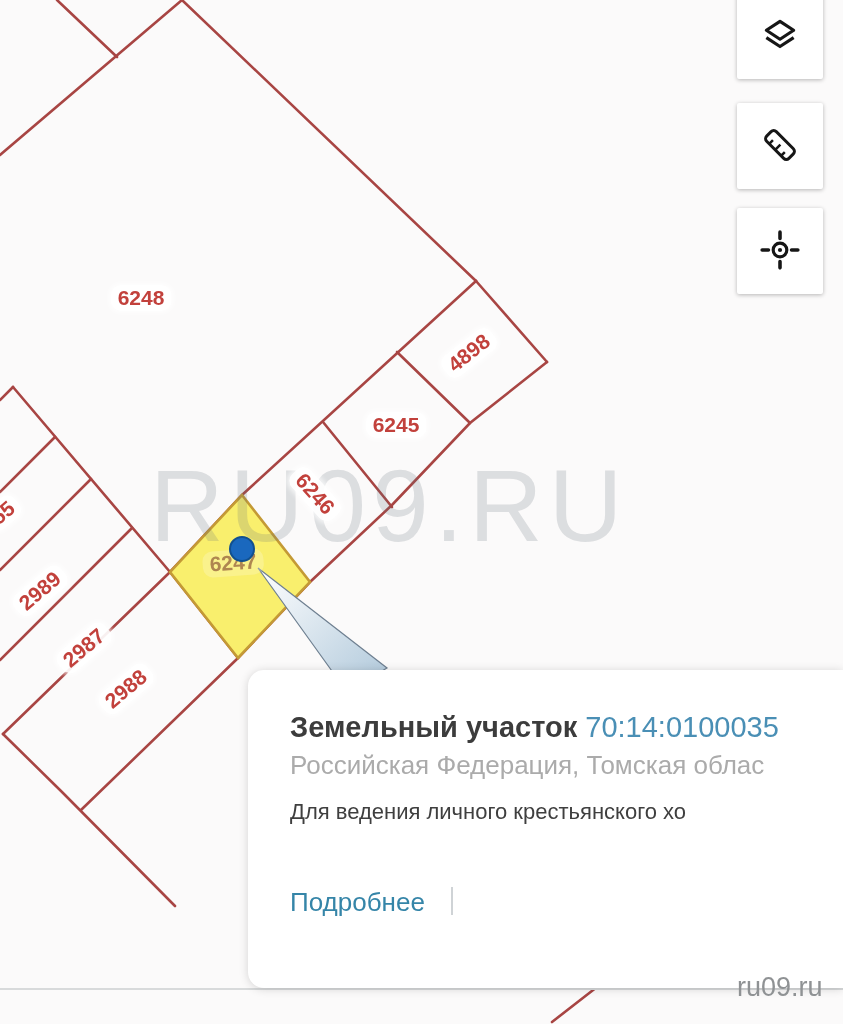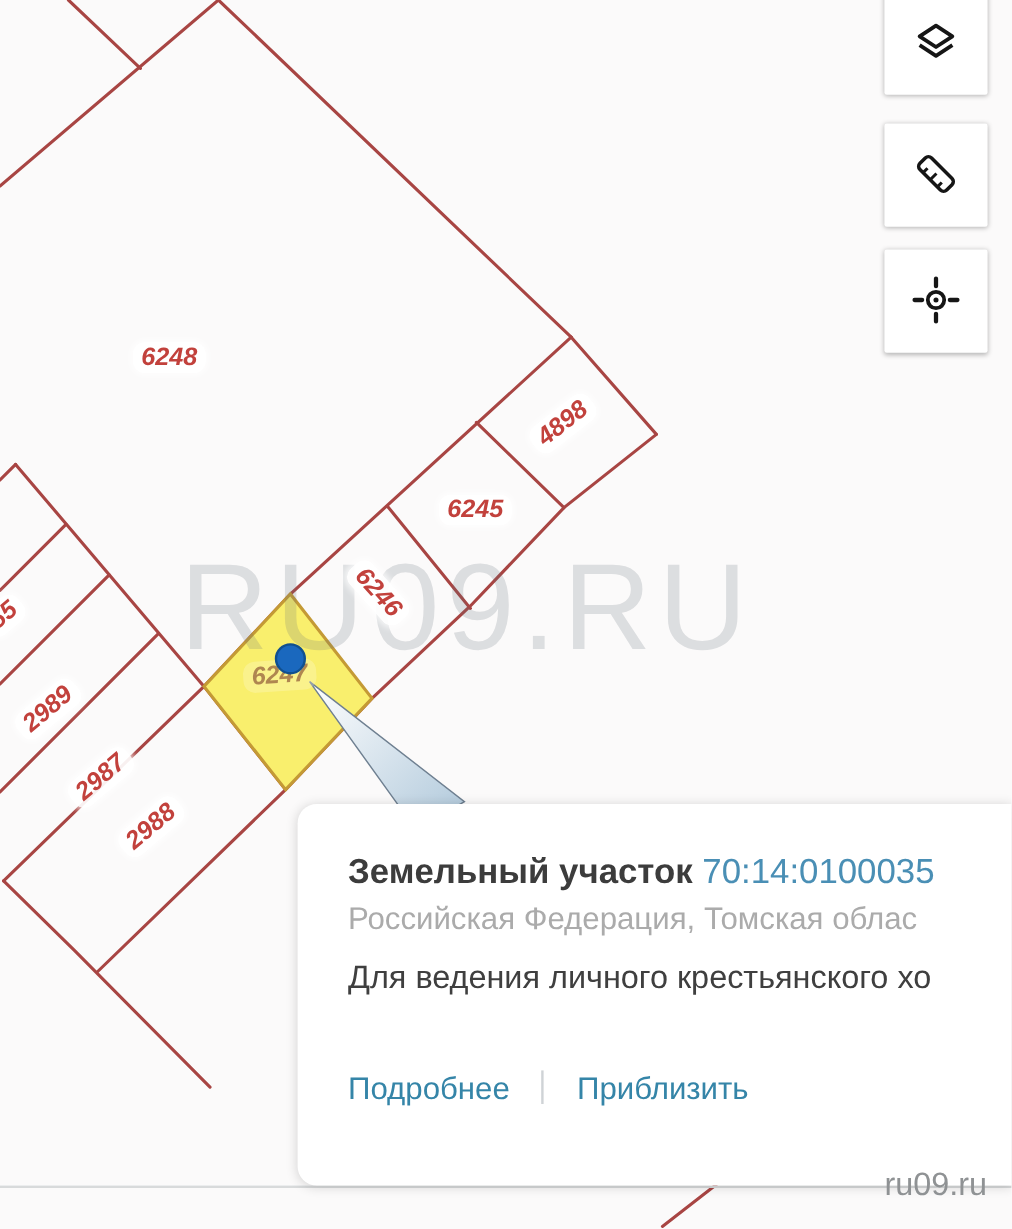--- a/index.html
+++ b/index.html
@@ -9,21 +9,21 @@
     font-family:"Liberation Sans","DejaVu Sans",sans-serif;
   }
   
   #map-svg{position:absolute;left:0;top:0;z-index:1;}
   #watermark{
     position:absolute;left:150px;top:448px;z-index:2;
     font-size:102px;font-weight:400;letter-spacing:6px;
     color:rgba(100,110,122,0.20);white-space:nowrap;
     pointer-events:none;
   }
-  #parcel-labels{position:absolute;left:0;top:0;width:843px;height:888px;z-index:3;pointer-events:none;font-style:italic;}
+  #parcel-labels{position:absolute;left:0;top:0;width:843px;height:888px;z-index:3;pointer-events:none;}
   .plabel{
     position:absolute;
     font-size:21px;font-weight:bold;color:#c2413c;
     background:rgba(255,255,255,0.92);
     border-radius:10px;padding:1px 7px;
     box-shadow:0 0 5px 2px rgba(255,255,255,0.75);
     white-space:nowrap;
   }
   .plabel.muted{
     color:rgba(150,98,60,0.75);
@@ -46,21 +46,21 @@
     position:absolute;left:248px;top:670px;width:595px;height:318px;z-index:6;
     background:#ffffff;border-radius:16px 0 0 16px;
     box-shadow:0 1px 10px rgba(0,0,0,0.16);
     box-sizing:border-box;padding:40px 0 10px 42px;
     overflow:hidden;
   }
   #popup .title-row{white-space:nowrap;font-size:29px;line-height:34px;}
   #popup .title{font-weight:bold;color:#3c3c3c;}
   #popup .cadnum{color:#4a8fb5;}
   #popup .address{margin-top:6px;font-size:26px;color:#ababab;white-space:nowrap;}
-  #popup .usage{margin-top:18px;font-size:27px;color:#3f3f3f;white-space:nowrap;}
+  #popup .usage{margin-top:18px;font-size:22px;color:#3f3f3f;white-space:nowrap;}
   #popup .actions{margin-top:62px;display:flex;align-items:flex-start;}
   #popup .link{font-size:26px;color:#3585a8;cursor:pointer;}
   #popup .vdivider{width:2px;height:28px;background:#cfd3d6;margin:0 28px 0 26px;}
   
   .tool-btn{
     position:absolute;left:737px;width:86px;height:86px;z-index:8;
     background:#ffffff;border:none;border-radius:2px;
     box-shadow:0 1px 4px rgba(0,0,0,0.28);
     display:flex;align-items:center;justify-content:center;
     cursor:pointer;padding:0;
@@ -133,21 +133,20 @@
 <div id="popup">
   <div class="title-row">
     <span class="title">Земельный участок</span>
     <span class="cadnum">70:14:0100035</span>
   </div>
   <div class="address">Российская Федерация, Томская облас</div>
   <div class="usage">Для ведения личного крестьянского хо</div>
   <div class="actions">
     <span class="link">Подробнее</span>
     <span class="vdivider"></span>
-    <span class="link">Приблизить</span>
   </div>
 </div>
 
 <div id="site-watermark">ru09.ru</div>
 
 <button class="tool-btn" id="btn-layers">
   <span>
     <svg width="42" height="42" viewBox="0 0 40 40" fill="none" stroke="#161616" stroke-width="3" stroke-linejoin="round">
       <path d="M20 7 L33 15.5 L20 24 L7 15.5 Z"></path>
       <path d="M7 22.5 L20 31 L33 22.5"></path>

